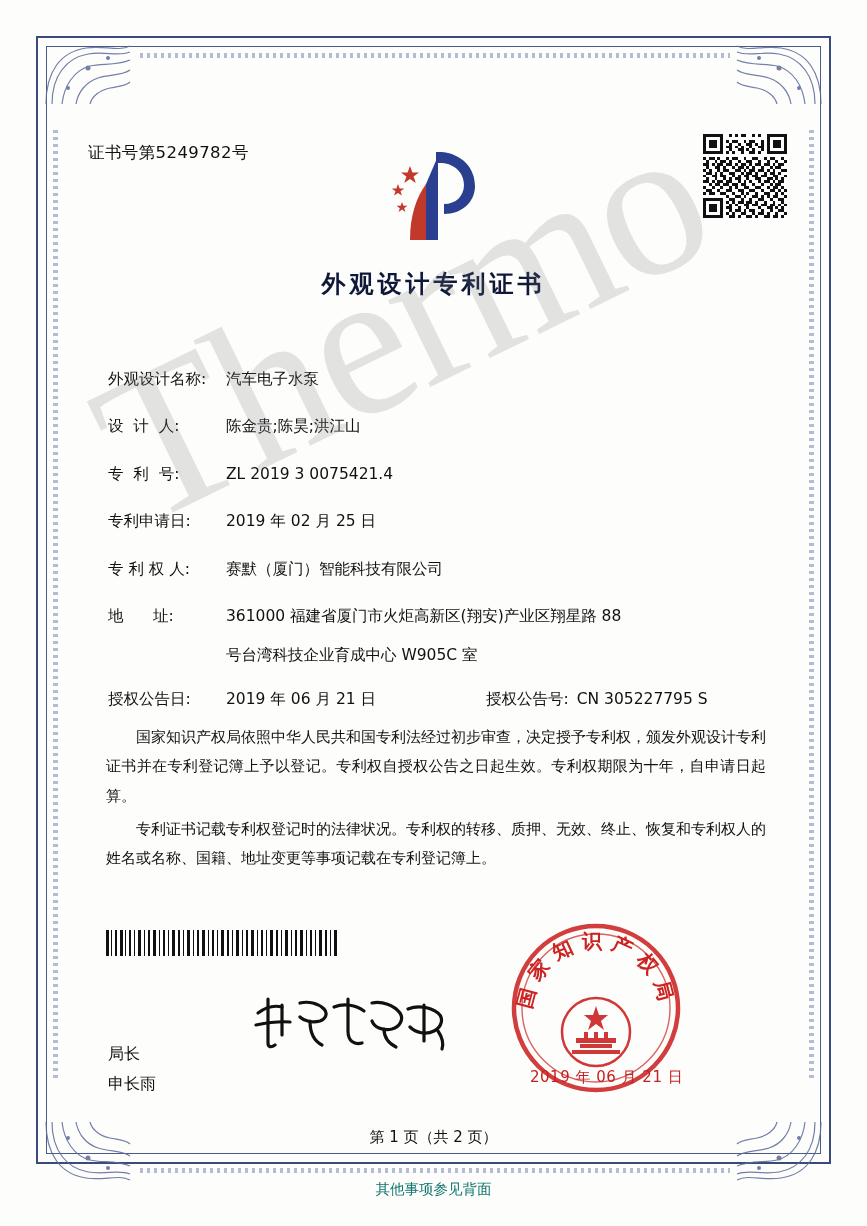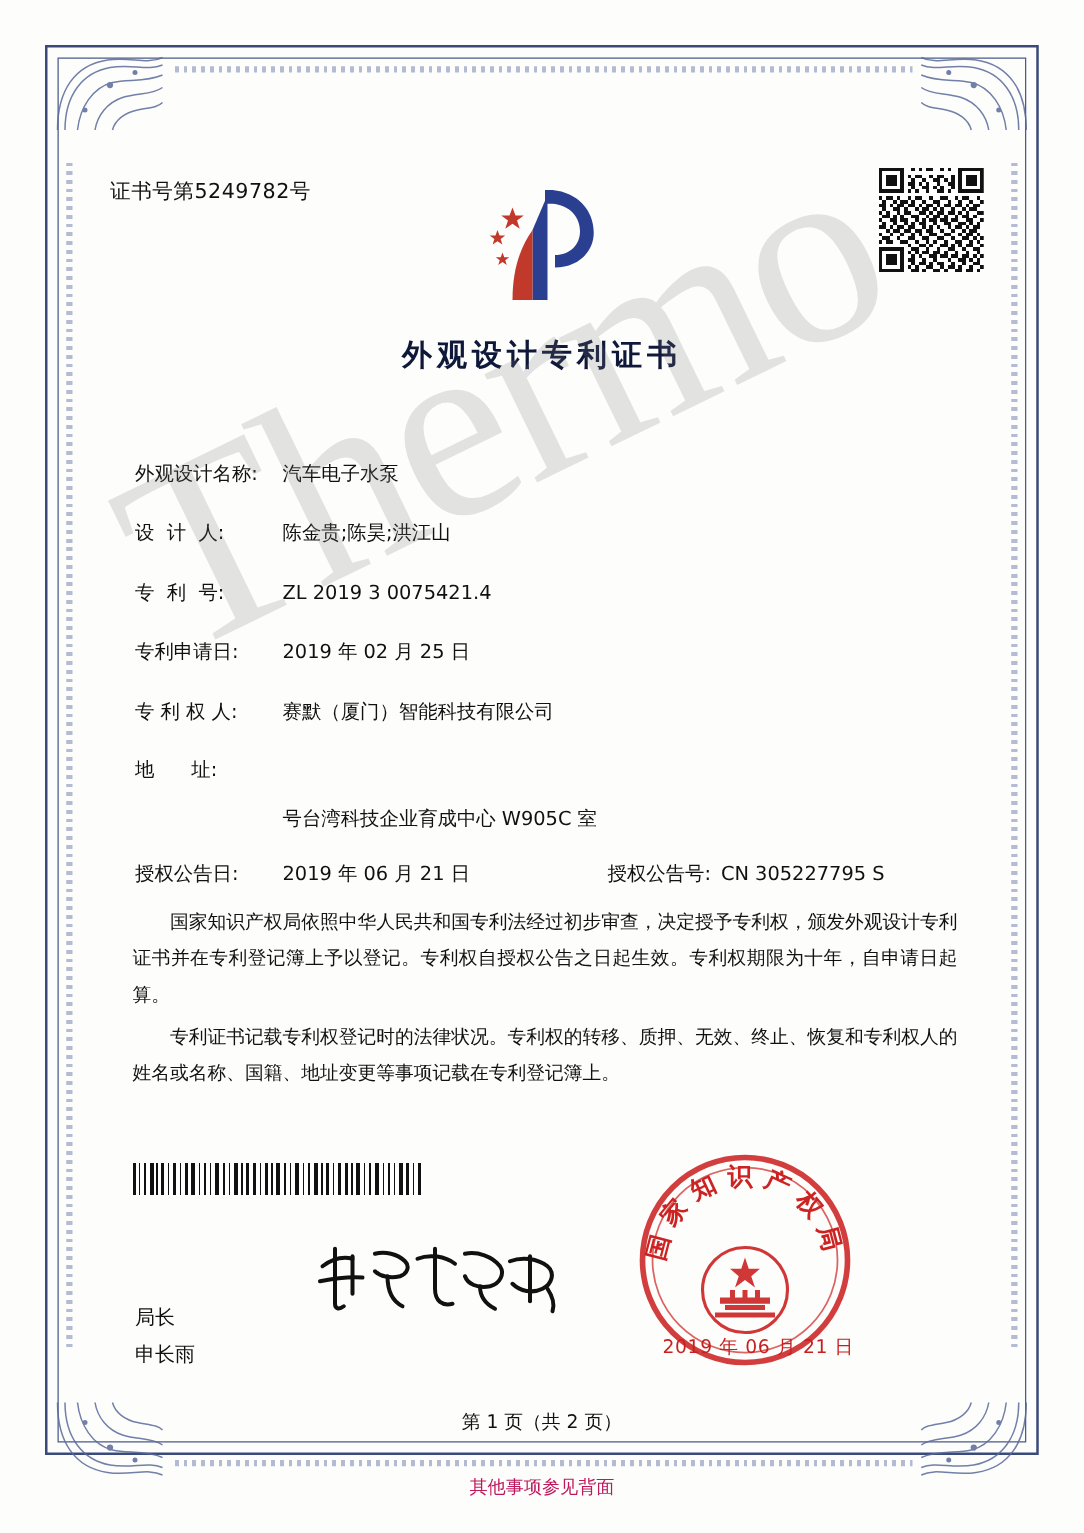--- a/index.html
+++ b/index.html
@@ -193,21 +193,21 @@
     text-align: center;
     font-size: 15px;
     color: #111;
     font-family: "DejaVu Sans", sans-serif;
   }
   .footnote {
     position: absolute;
     left: 0; right: 0; top: 1180px;
     text-align: center;
     font-size: 14.5px;
-    color: #be185d;
+    color: #0f766e;
     font-family: "DejaVu Sans", sans-serif;
   }
 
   
   .watermark {
     position: absolute;
     left: 60px; top: 355px;
     width: 620px;
     font-size: 210px;
     font-family: "Liberation Serif", serif;
@@ -364,20 +364,21 @@
       <div class="fvalue">2019 年 02 月 25 日</div>
     </div>
 
     <div class="frow">
       <div class="flabel">专 利 权 人:</div>
       <div class="fvalue">赛默（厦门）智能科技有限公司</div>
     </div>
 
     <div class="frow address">
       <div class="flabel">地      址:</div>
+      <div class="fvalue">361000 福建省厦门市火炬高新区(翔安)产业区翔星路 88</div>
     </div>
     <div class="addr-second">号台湾科技企业育成中心 W905C 室</div>
 
     <div class="frow two-col">
       <div class="flabel">授权公告日:</div>
       <div class="fvalue">2019 年 06 月 21 日</div>
       <div class="subfield-label">授权公告号:</div>
       <div>CN 305227795 S</div>
     </div>
 

